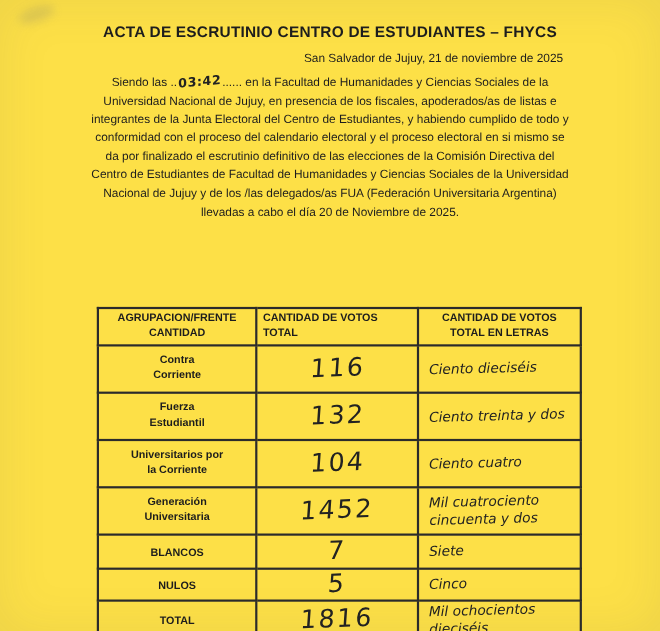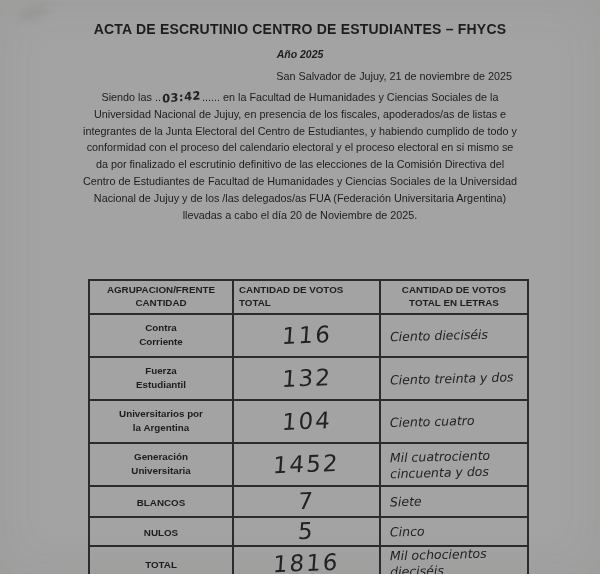--- a/index.html
+++ b/index.html
@@ -1,18 +1,18 @@
 <!DOCTYPE html>
 <html><head>
 <meta charset="utf-8">
 <style>
   html,body { margin:0; padding:0; background:#e9e8e5; }
   .page {
     width:600px; height:574px; position:relative; overflow:hidden;
-    background:#a3a3a3;
+    background:#fde047;
     box-shadow: inset 0 0 45px rgba(90,85,80,0.10);
     font-family:"Liberation Sans", sans-serif;
     color:#1d1d1d;
   }
   .smudge {
     position:absolute; left:16px; top:6px; width:34px; height:14px;
     background:rgba(120,118,115,0.20); filter:blur(4px);
     border-radius:50%; transform:rotate(-18deg);
   }
   .title {
@@ -71,21 +71,20 @@
     font-style:italic; transform:rotate(-1.5deg);
   }
 </style>
 </head>
 <body>
 
 <div class="page">
   <div class="smudge"></div>
 
   <div class="title">ACTA DE ESCRUTINIO CENTRO DE ESTUDIANTES – FHYCS</div>
-  <div class="yearline">Año 2025</div>
   <div class="dateline">San Salvador de Jujuy, 21 de noviembre de 2025</div>
 
   <div class="intro">
     <span>Siendo las</span>
     <span>..</span><span class="hand hand-time">03:42</span><span>......</span>
     <span>en la Facultad de Humanidades y Ciencias Sociales de la Universidad Nacional de Jujuy, en presencia de los fiscales, apoderados/as de listas e integrantes de la Junta Electoral del Centro de Estudiantes, y habiendo cumplido de todo y conformidad con el proceso del calendario electoral y el proceso electoral en si mismo se da por finalizado el escrutinio definitivo de las elecciones de la Comisión Directiva del Centro de Estudiantes de Facultad de Humanidades y Ciencias Sociales de la Universidad Nacional de Jujuy y de los /las delegados/as FUA (Federación Universitaria Argentina) llevadas a cabo el día 20 de Noviembre de 2025.</span>
   </div>
 
   <div class="table-wrap">
     <table>
@@ -108,21 +107,21 @@
 
       <tr style="height:43px;padding-left:40px;">
         <td class="c1 party-cell"><span class="party pre">Fuerza
 Estudiantil</span></td>
         <td class="c2 votes-cell"><span class="hand votes">132</span></td>
         <td class="c3 letters-cell"><span class="hand letters pre">Ciento treinta y dos</span></td>
       </tr>
 
       <tr style="height:43px;">
         <td class="c1 party-cell"><span class="party pre">Universitarios por
-la Argentina</span></td>
+la Corriente</span></td>
         <td class="c2 votes-cell"><span class="hand votes">104</span></td>
         <td class="c3 letters-cell"><span class="hand letters pre">Ciento cuatro</span></td>
       </tr>
 
       <tr style="height:43px;">
         <td class="c1 party-cell"><span class="party pre">Generación
 Universitaria</span></td>
         <td class="c2 votes-cell"><span class="hand votes">1452</span></td>
         <td class="c3 letters-cell"><span class="hand letters pre">Mil cuatrociento
 cincuenta y dos</span></td>

